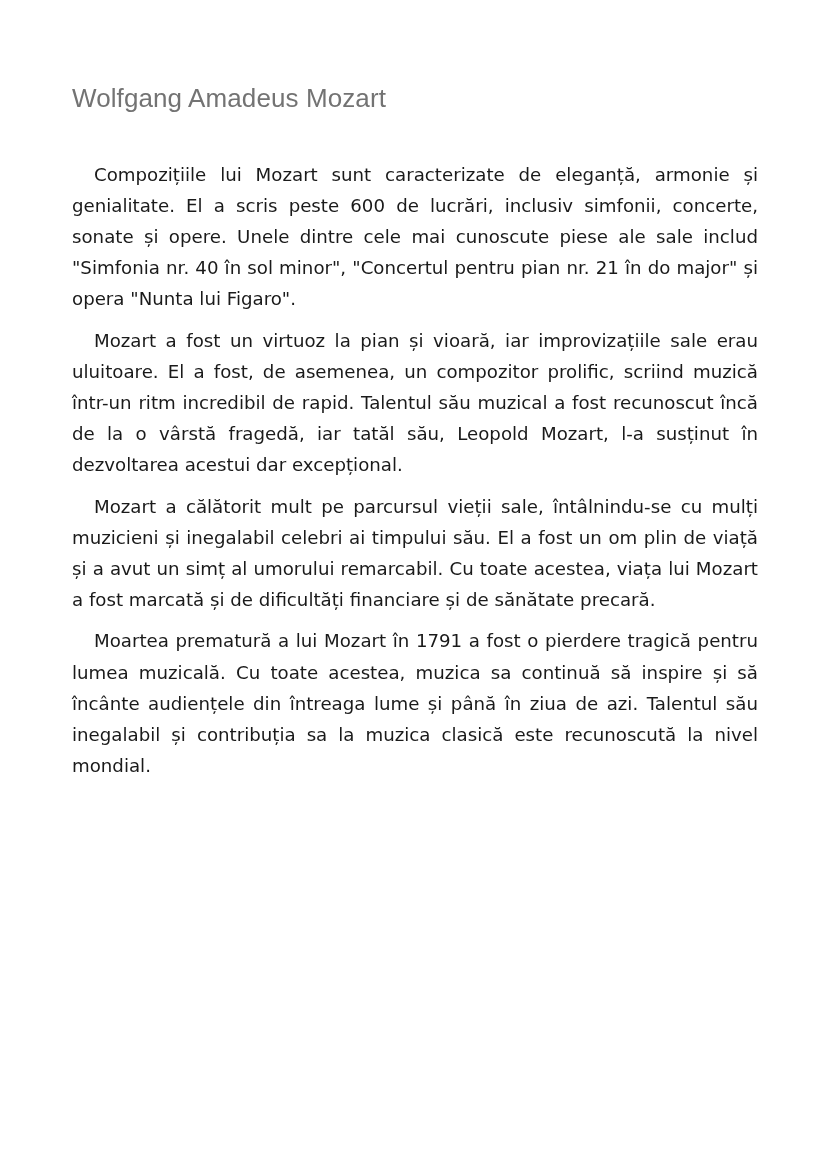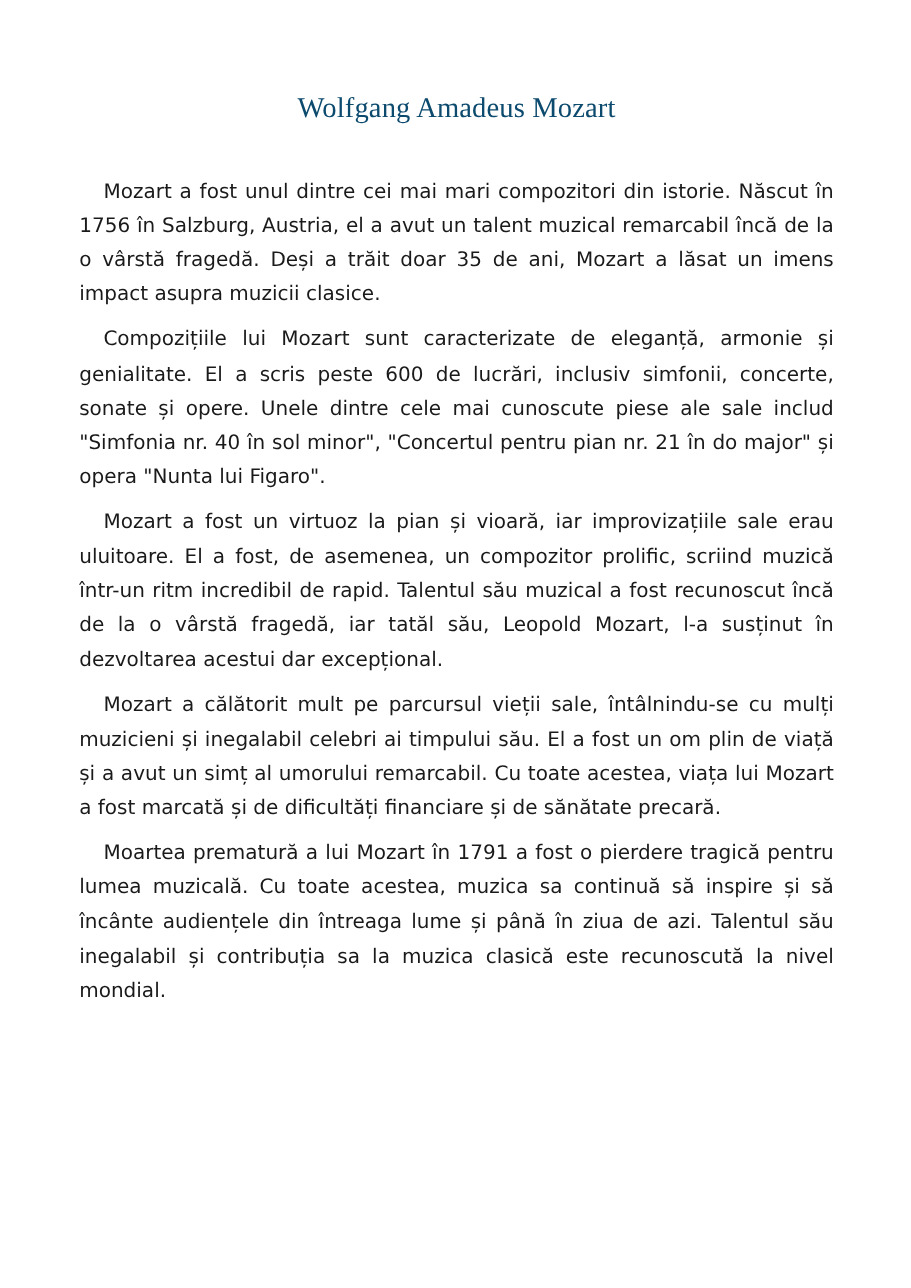--- a/index.html
+++ b/index.html
@@ -20,26 +20,26 @@
   }
 
   .doc-body {
     position: absolute;
     left: 72px;
     top: 82px;
     width: 686px;
   }
 
   .doc-title {
-    font-family: Liberation Serif, serif;
+    font-family: Liberation Sans, sans-serif;
     font-size: 26px;
     font-weight: 400;
     line-height: 1.25;
-    color: #0c4a6e;
-    text-align: center;
+    color: #737373;
+    text-align: left;
     margin: 0 0 44px 0;
     letter-spacing: 0.1px;
   }
 
   .doc-paragraph {
     font-family: "DejaVu Sans", "Liberation Sans", sans-serif;
     font-size: 18.2px;
     line-height: 31.2px;
     color: #1a1a1a;
     text-align: justify;
@@ -55,21 +55,20 @@
   }
 </style>
 </head>
 <body>
 
 <div class="page">
   <div class="doc-body">
 
     <h1 class="doc-title">Wolfgang Amadeus Mozart</h1>
 
-    <p class="doc-paragraph">Mozart a fost unul dintre cei mai mari compozitori din istorie. Născut în 1756 în Salzburg, Austria, el a avut un talent muzical remarcabil încă de la o vârstă fragedă. Deși a trăit doar 35 de ani, Mozart a lăsat un imens impact asupra muzicii clasice.</p>
 
     <p class="doc-paragraph">Compozițiile lui Mozart sunt caracterizate de eleganță, armonie și genialitate. El a scris peste 600 de lucrări, inclusiv simfonii, concerte, sonate și opere. Unele dintre cele mai cunoscute piese ale sale includ "Simfonia nr. 40 în sol minor", "Concertul pentru pian nr. 21 în do major" și opera "Nunta lui Figaro".</p>
 
     <p class="doc-paragraph">Mozart a fost un virtuoz la pian și vioară, iar improvizațiile sale erau uluitoare. El a fost, de asemenea, un compozitor prolific, scriind muzică într-un ritm incredibil de rapid. Talentul său muzical a fost recunoscut încă de la o vârstă fragedă, iar tatăl său, Leopold Mozart, l-a susținut în dezvoltarea acestui dar excepțional.</p>
 
     <p class="doc-paragraph">Mozart a călătorit mult pe parcursul vieții sale, întâlnindu-se cu mulți muzicieni și inegalabil celebri ai timpului său. El a fost un om plin de viață și a avut un simț al umorului remarcabil. Cu toate acestea, viața lui Mozart a fost marcată și de dificultăți financiare și de sănătate precară.</p>
 
     <p class="doc-paragraph">Moartea prematură a lui Mozart în 1791 a fost o pierdere tragică pentru lumea muzicală. Cu toate acestea, muzica sa continuă să inspire și să încânte audiențele din întreaga lume și până în ziua de azi. Talentul său inegalabil și contribuția sa la muzica clasică este recunoscută la nivel mondial.</p>
 
   </div>

